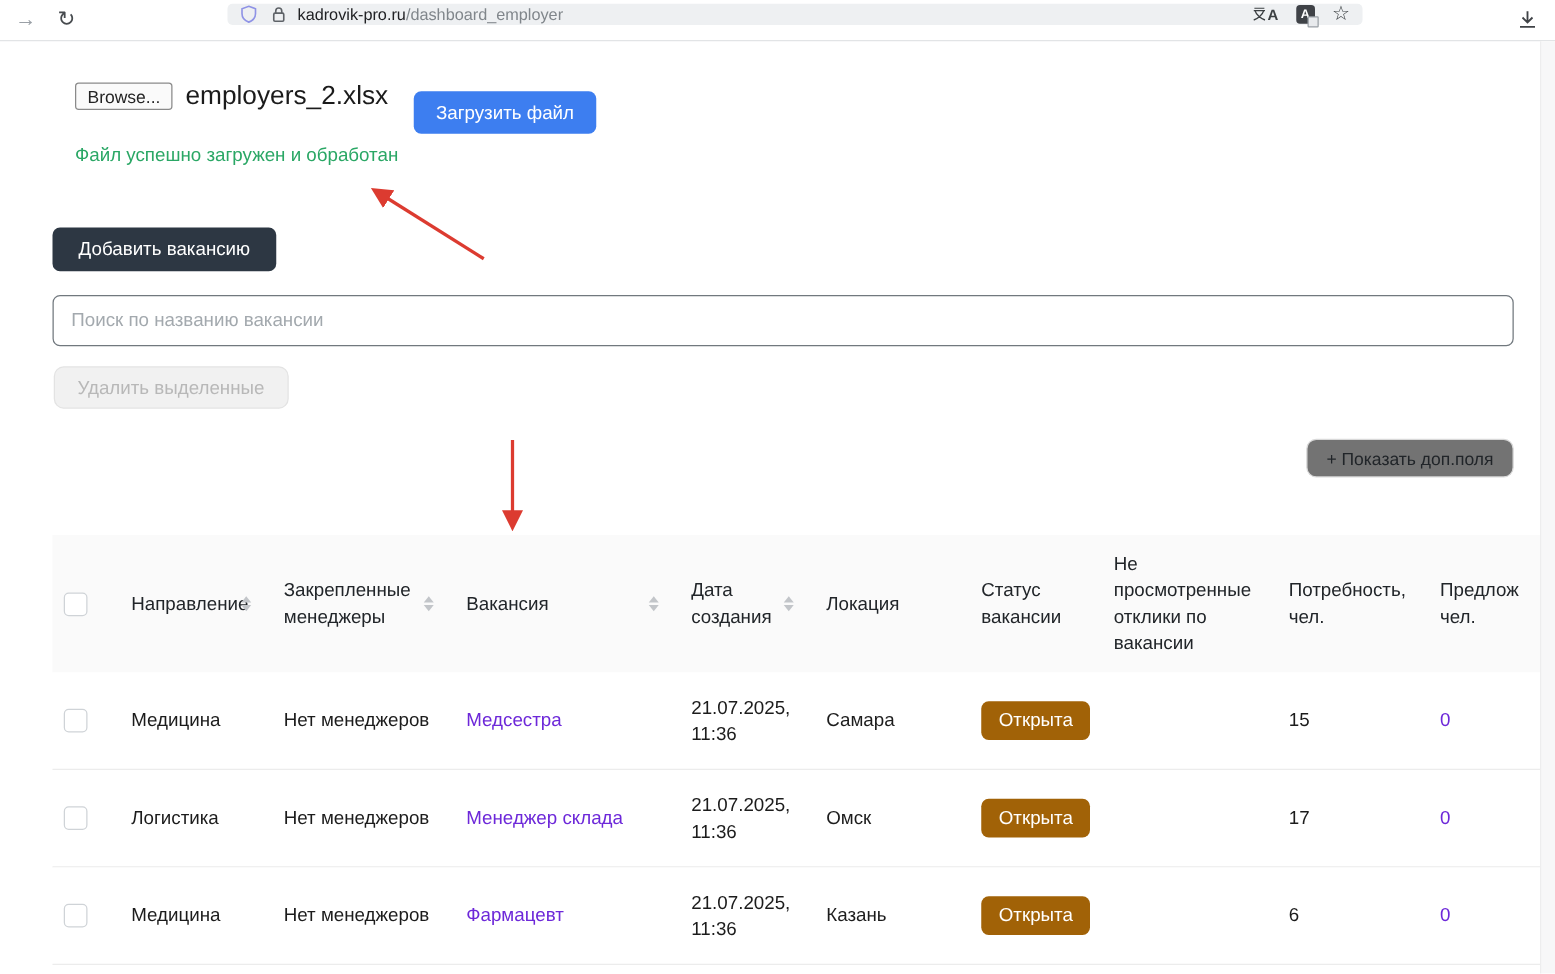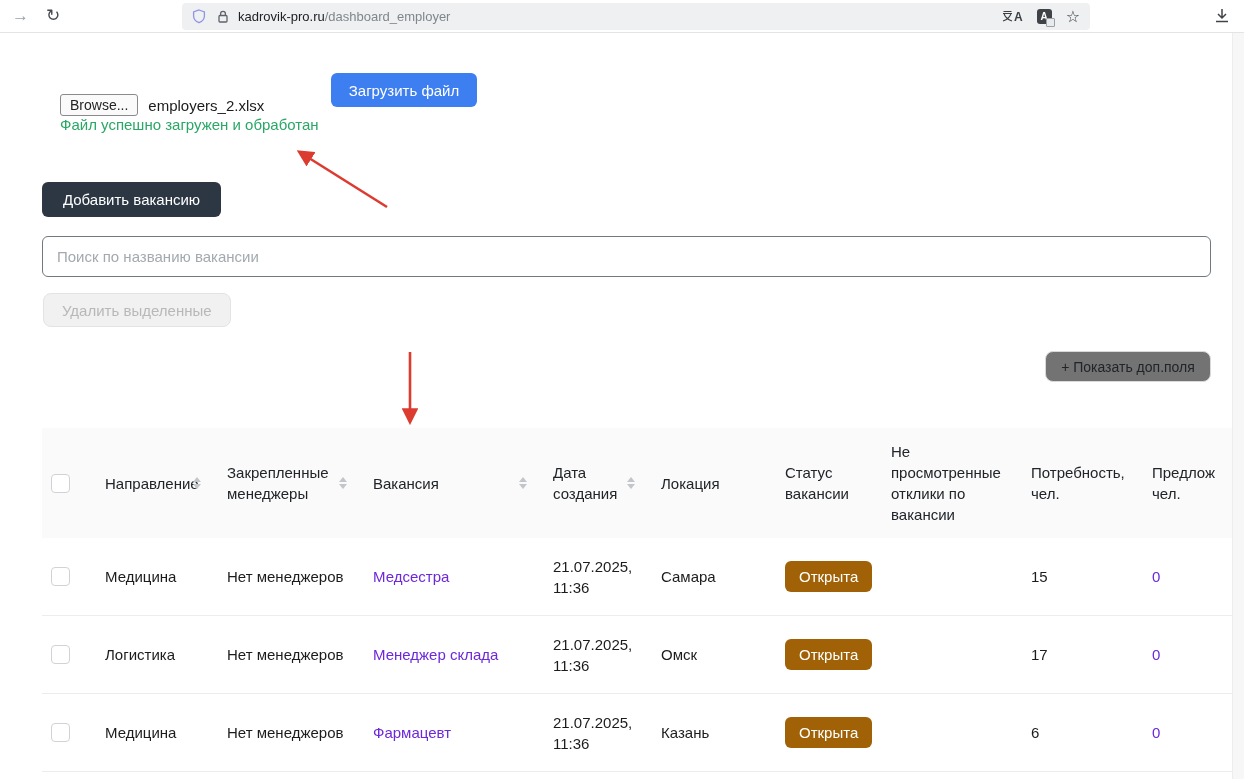--- a/index.html
+++ b/index.html
@@ -5,41 +5,41 @@
   html,body{margin:0;padding:0;background:#fff;}
   .frame{position:relative;width:1244px;height:779px;overflow:hidden;background:#fff;
          font-family:"Liberation Sans","DejaVu Sans",sans-serif;color:#1c1c1c;}
 
   
   .toolbar{position:absolute;left:0;top:0;width:1244px;height:33px;background:#fff;
            border-bottom:1px solid #e2e4e6;box-sizing:border-box;}
   .nav-ic{position:absolute;top:4px;font-size:17px;line-height:24px;cursor:default;}
   .fwd{left:12px;color:#9aa0a6;}
   .reload{left:46px;color:#474b4f;}
-  .urlbar{position:absolute;left:182px;top:3px;width:908px;height:27px;background:#eef0f2;
+  .urlbar{position:absolute;left:182px;top:3px;width:908px;height:17px;background:#eef0f2;
           border-radius:4px;display:flex;align-items:center;box-sizing:border-box;padding:0 10px;}
   .urlbar svg{flex:0 0 auto;}
   .url-text{margin-left:8px;font-size:13px;white-space:nowrap;}
   .url-host{color:#202124;}
   .url-path{color:#80868b;}
   .urlbar .grow{flex:1 1 auto;}
   .tr-ic{display:flex;align-items:center;margin-left:14px;color:#3c4043;}
   .tr-a{font-size:12px;font-weight:bold;margin-left:1px;}
   .pagetr{position:relative;width:15px;height:15px;background:#3f4247;border-radius:3px;
           color:#fff;font-size:10px;font-weight:bold;display:flex;align-items:center;justify-content:center;}
   .pagetr .sub{position:absolute;right:-3px;bottom:-3px;width:7px;height:7px;background:#e8eaed;
                border:1px solid #9aa0a6;border-radius:1px;}
   .star{font-size:16px;color:#3c4043;line-height:15px;}
   .dl-ic{position:absolute;right:13px;top:8px;}
 
   
-  .upload-row{position:absolute;left:60px;top:88px;height:34px;display:flex;align-items:center;justify-content:flex-end;}
+  .upload-row{position:absolute;left:60px;top:60px;height:34px;display:flex;align-items:center;justify-content:flex-end;}
   .browse-btn{font-family:inherit;font-size:14px;color:#242424;background:#fafafa;
               border:1px solid #8a8a8a;border-radius:3px;padding:2px 9px;cursor:pointer;}
-  .filename{margin-left:10px;font-size:15px;color:#1b1b1b;}
+  .filename{margin-left:10px;font-size:21px;color:#1b1b1b;}
   .upload-btn{position:absolute;left:331px;top:73px;width:146px;height:34px;background:#3d7ef0;
               color:#fff;border:none;border-radius:6px;font-family:inherit;font-size:15px;cursor:pointer;}
   .success-msg{position:absolute;left:60px;top:116px;font-size:15px;color:#2aa765;}
 
   
   .add-btn{position:absolute;left:42px;top:182px;width:179px;height:35px;background:#2d3743;
            color:#fff;border:none;border-radius:6px;font-family:inherit;font-size:15px;cursor:pointer;}
   .search-input{position:absolute;left:42px;top:236px;width:1169px;height:41px;box-sizing:border-box;
                 border:1px solid #71787e;border-radius:6px;padding:0 14px;font-family:inherit;
                 font-size:15px;color:#1c1c1c;outline:none;}

